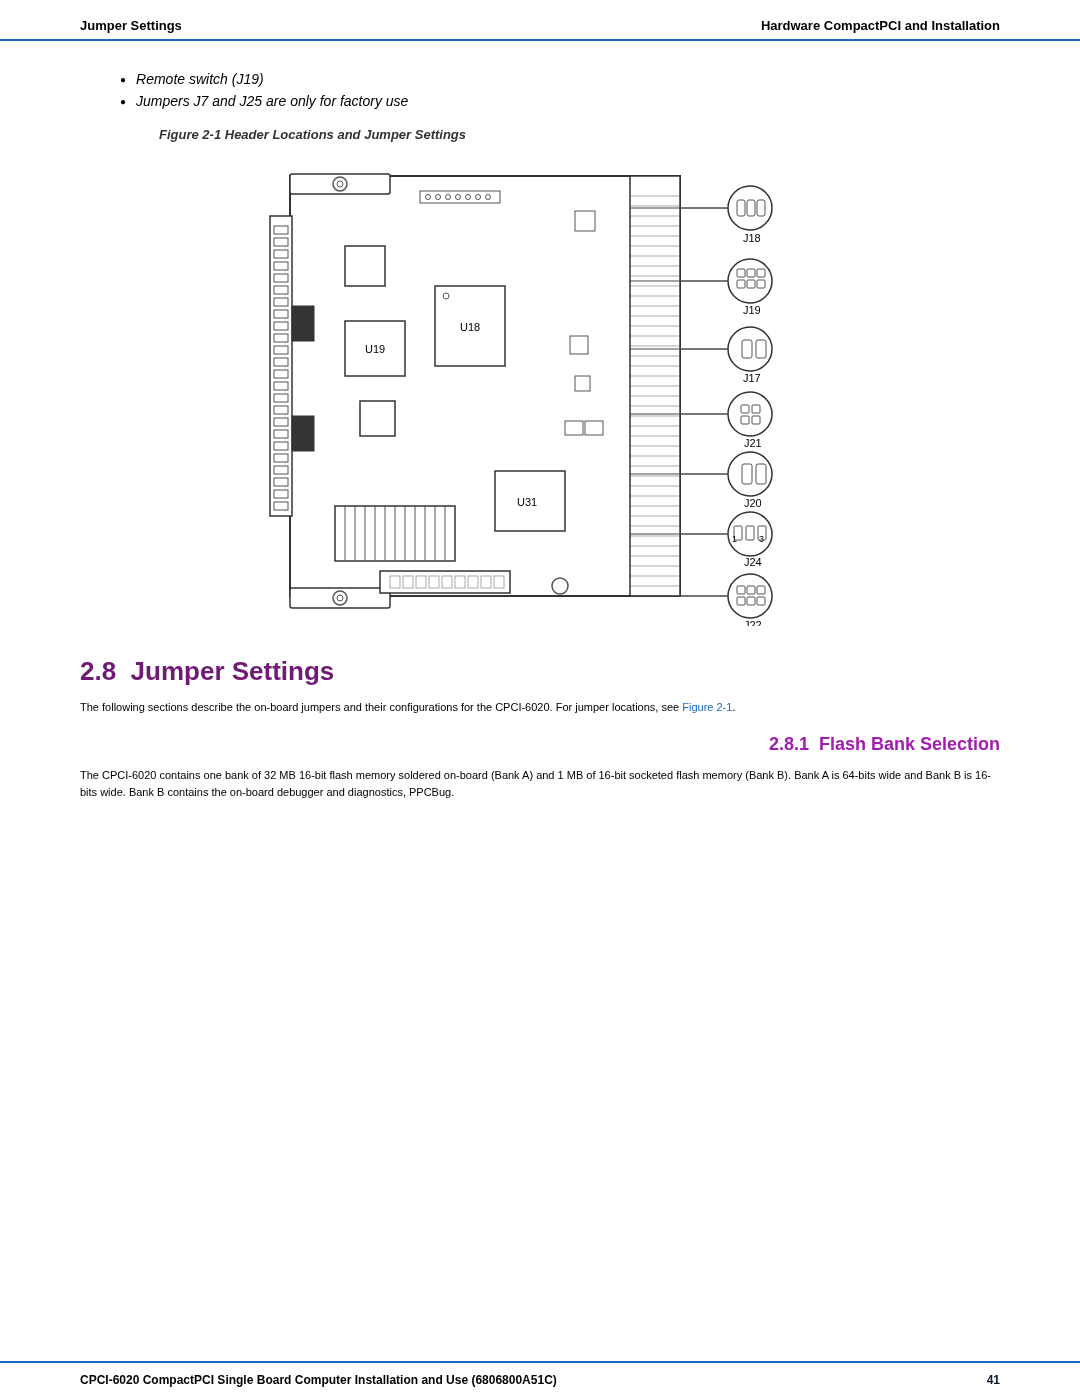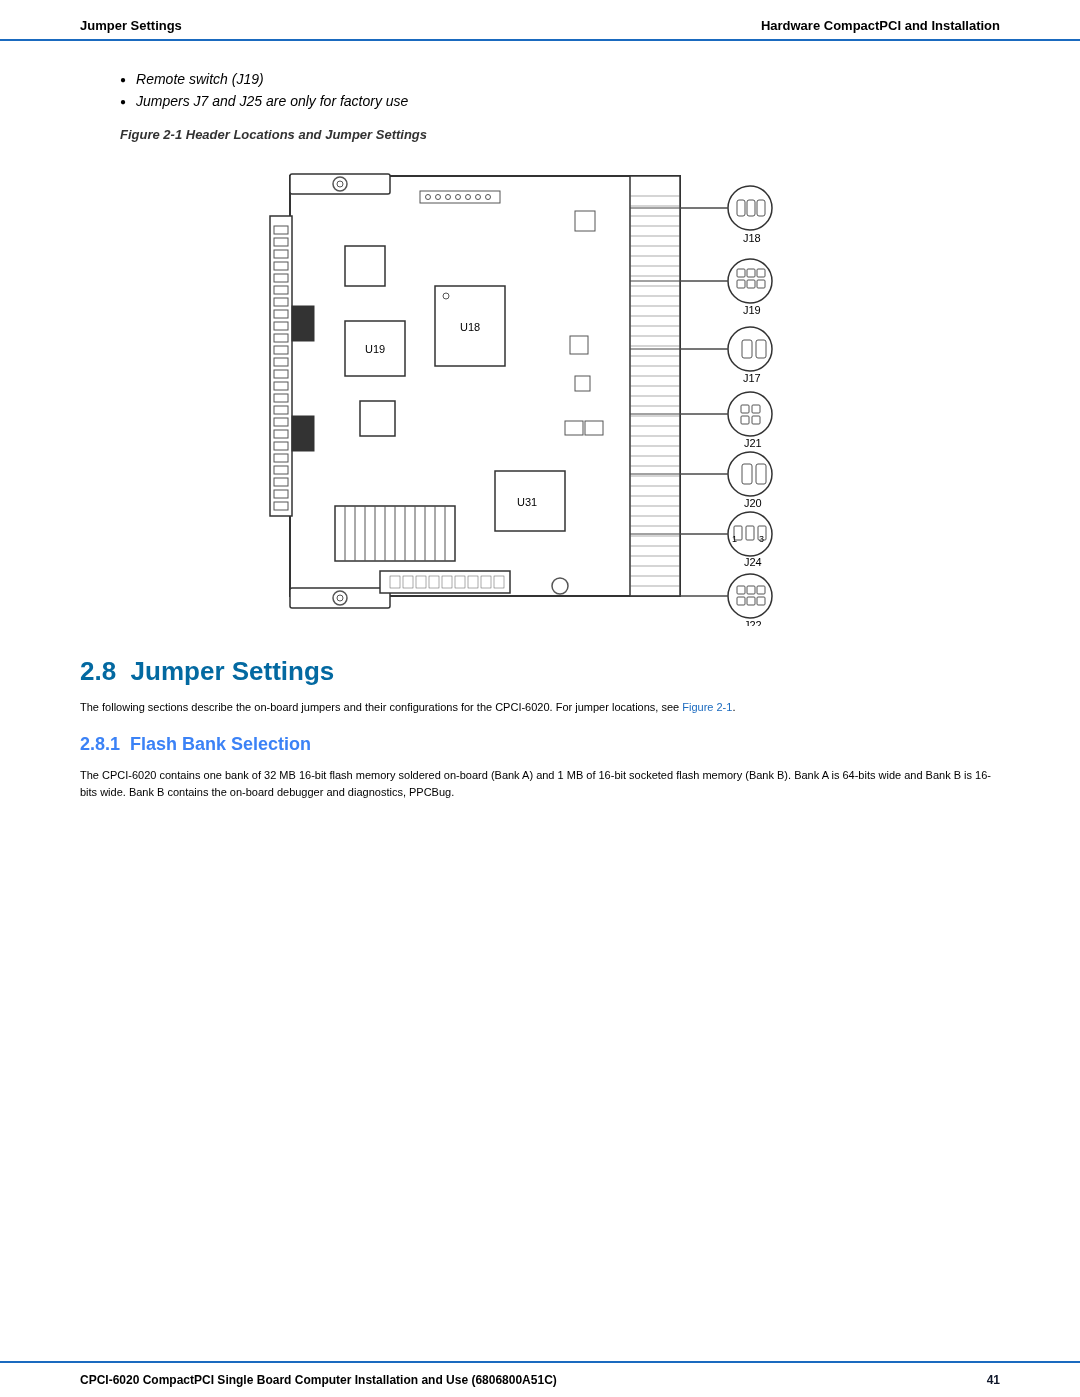--- a/index.html
+++ b/index.html
@@ -56,61 +56,62 @@
       margin-right: 10px;
       margin-top: 3px;
       flex-shrink: 0;
     }
 
     
     .figure-caption {
       font-size: 13px;
       font-style: italic;
       color: #333;
-      margin: 10px 0 14px 40px;
+      margin: 10px 0 14px 79px;
     }
     .figure-caption span {
       font-weight: bold;
     }
 
     
     .figure-container {
       display: flex;
       justify-content: center;
       margin: 0 0 30px 0;
     }
     .diagram-svg {
       display: block;
     }
 
     
     .section-heading {
       font-size: 26px;
       font-weight: bold;
-      color: #0369a1;
+      color: #701a75;
       margin: 10px 0 12px 0;
     }
 
     
     .section-body {
       font-size: 11px;
       line-height: 1.55;
       margin-bottom: 18px;
     }
     .section-body a {
       color: #1a6abf;
       text-decoration: none;
     }
 
     
     .subsection-heading {
       font-size: 18px;
       font-weight: bold;
-      color: #3b82f6;
+      color: #a21caf;
       margin: 4px 0 12px 0;
+      text-align: right;
     }
 
     
     .page-footer {
       position: absolute;
       bottom: 0;
       left: 0;
       right: 0;
       border-top: 2px solid #1a6abf;
       display: flex;

